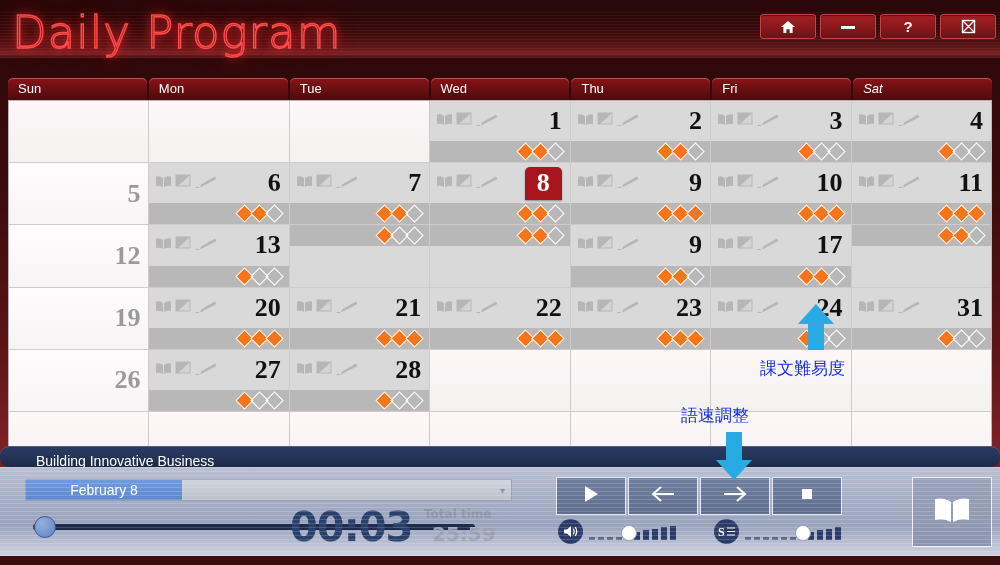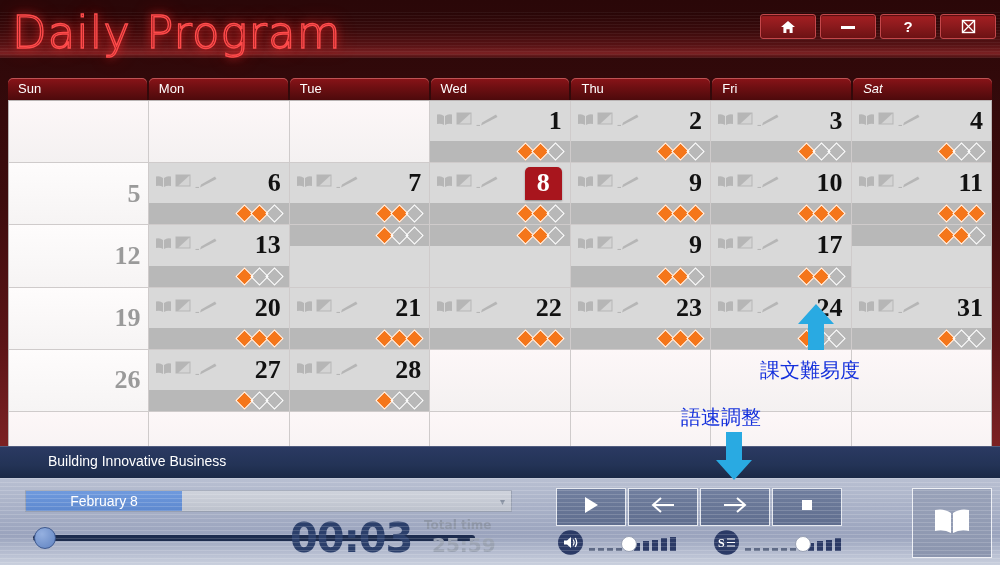--- a/index.html
+++ b/index.html
@@ -45,29 +45,29 @@
   .sun .num{color:#9a9a9a;}
   .num.today{background:#a8151d;color:#fff;border-radius:5px 5px 0 0;padding:1px 12px 2px;
               box-shadow:0 1px 2px rgba(0,0,0,.35);}
   .cbot{height:21px;background:#b8b8b8;display:flex;align-items:center;justify-content:flex-end;
         padding-right:8px;gap:2px;}
   .dia{width:13px;height:13px;transform:rotate(45deg);border:1.6px solid #fff;box-sizing:border-box;}
   .dia.on{background:#f5761a;}
   .dia.off{background:transparent;}
 
   
-  .anno{position:absolute;color:#1430dc;font-size:20px;font-family:"DejaVu Sans",sans-serif;
+  .anno{position:absolute;color:#1430dc;font-size:17px;font-family:"DejaVu Sans",sans-serif;
         white-space:nowrap;z-index:6;}
   .arw{position:absolute;z-index:6;}
 
   
   .foot{position:absolute;left:0;bottom:0;width:1000px;height:119px;}
-  .ftitle{height:32px;background:linear-gradient(180deg,#2b3a63 0%,#233356 60%,#1b2946 100%);
-          color:#fff;font-size:14px;line-height:30px;padding-left:48px;
-          box-shadow:inset 0 1px 0 rgba(255,255,255,.18);}
+  .ftitle{height:21px;background:linear-gradient(180deg,#2b3a63 0%,#233356 60%,#1b2946 100%);
+          color:#fff;font-size:14px;line-height:30px;padding-left:36px;
+          box-shadow:inset 0 1px 0 rgba(255,255,255,.18);border-radius:9px;}
   .fbody{height:89px;position:relative;
          background:linear-gradient(180deg,#b9c0d2 0%,#aab2c8 30%,#9aa3bd 65%,#cdd3e0 100%);}
   .fbody:after{content:"";position:absolute;inset:0;pointer-events:none;
          background:repeating-linear-gradient(180deg,rgba(255,255,255,.16) 0 1px,rgba(0,0,0,0) 1px 4px);}
   .dd{position:absolute;left:25px;top:12px;width:485px;height:20px;
       background:linear-gradient(180deg,#cfd3dc,#bcc1cc);border:1px solid #98a0b1;display:flex;align-items:center;}
   .ddsel{width:156px;height:100%;background:linear-gradient(180deg,#6f9ade,#5d88ce);
          color:#fff;font-size:14px;display:flex;align-items:center;justify-content:center;}
   .ddcar{margin-left:auto;margin-right:6px;color:#8a93a3;font-size:10px;}
   .seek{position:absolute;left:25px;top:48px;width:450px;height:24px;display:flex;align-items:center;}

